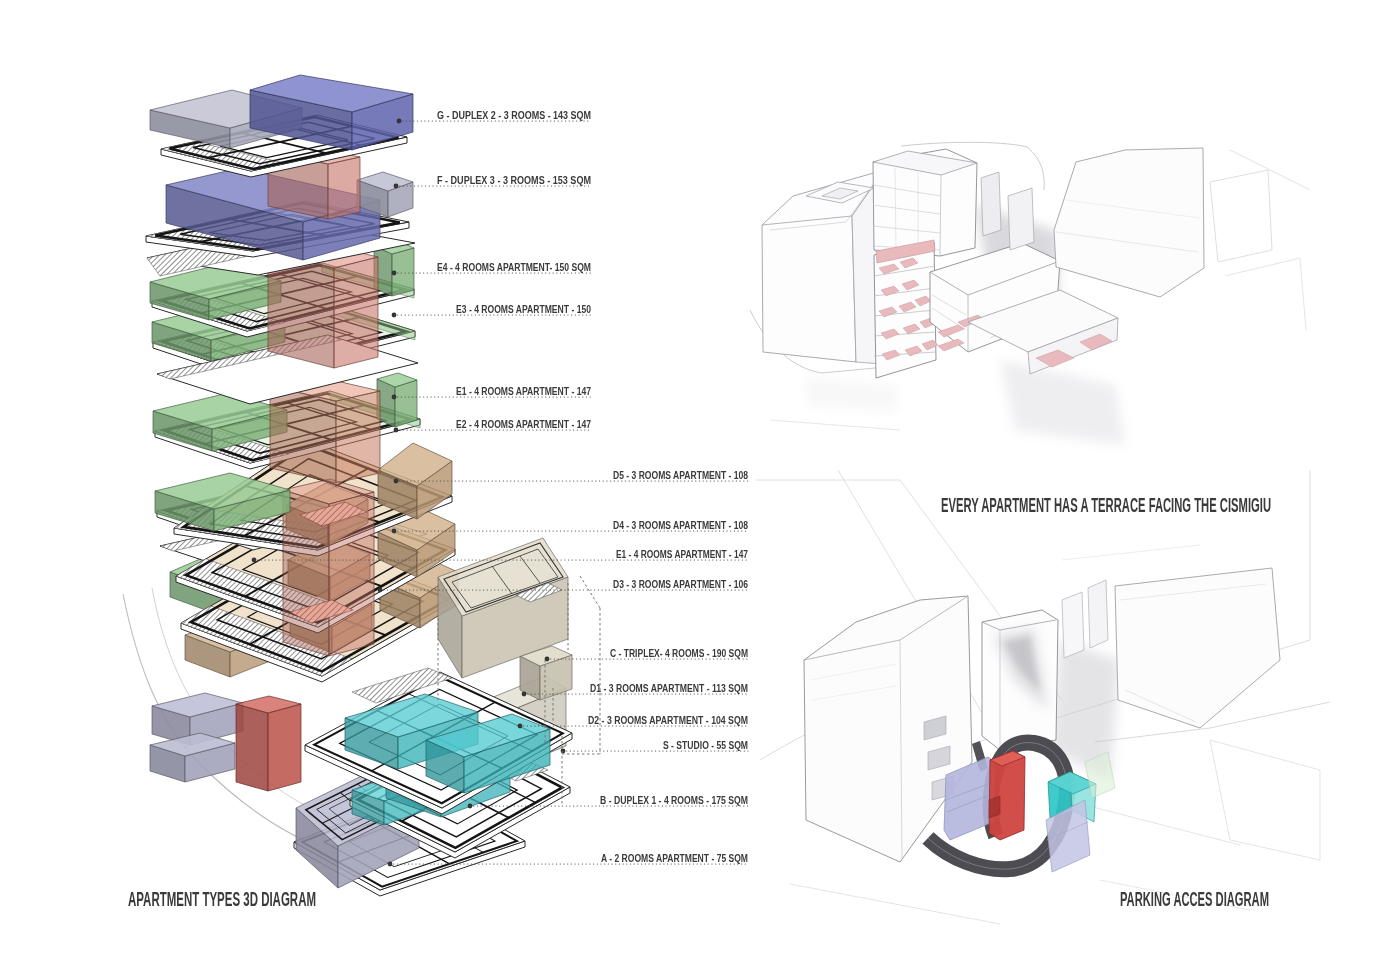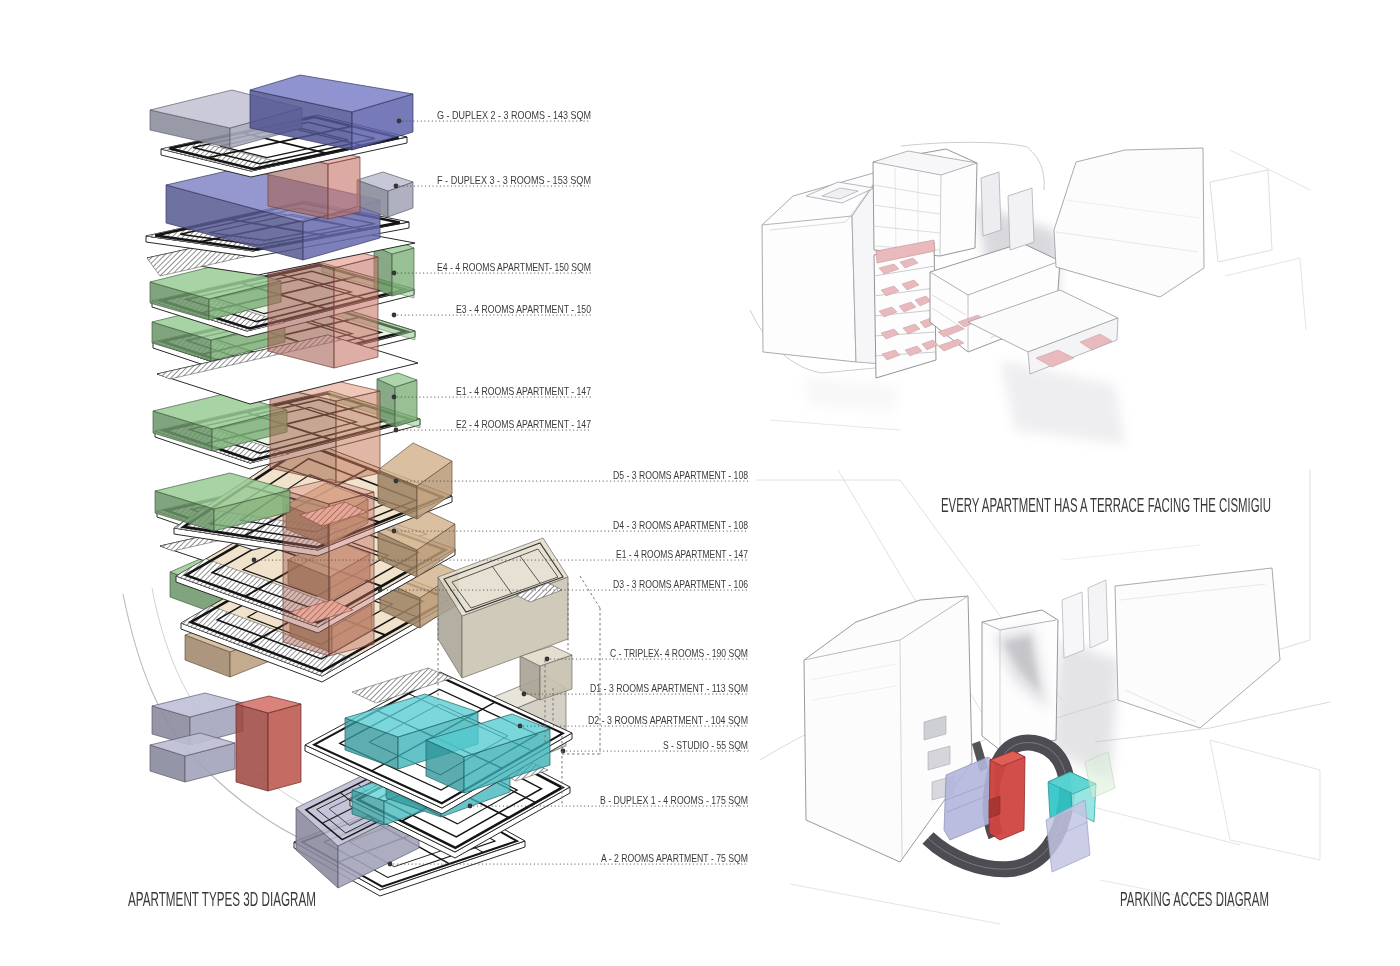--- a/index.html
+++ b/index.html
@@ -1,15 +1,15 @@
 <!DOCTYPE html>
 <html><head><meta charset="utf-8"><title>Apartment Types 3D Diagram</title>
 <style>
 html,body{margin:0;padding:0;background:#fff;font-family:"Liberation Sans",sans-serif;}
-#page{width:1400px;height:952px;position:relative;overflow:hidden;}
+#page{width:1400px;height:952px;position:relative;overflow:hidden;font-weight:bold;}
 </style></head>
 <body>
 <div id="page">
 <svg width="1400" height="966" viewBox="0 0 1400 966" font-family="Liberation Sans, sans-serif">
 <defs>
 <pattern id="hatch" width="3.8" height="3.8" patternTransform="rotate(45)" patternUnits="userSpaceOnUse">
 <rect width="3.8" height="3.8" fill="#ffffff"></rect>
           <line x1="0" y1="0" x2="0" y2="3.8" stroke="#222" stroke-width="1"></line>
 </pattern>
 <pattern id="hatchr" width="4.5" height="4.5" patternTransform="rotate(45)" patternUnits="userSpaceOnUse">

